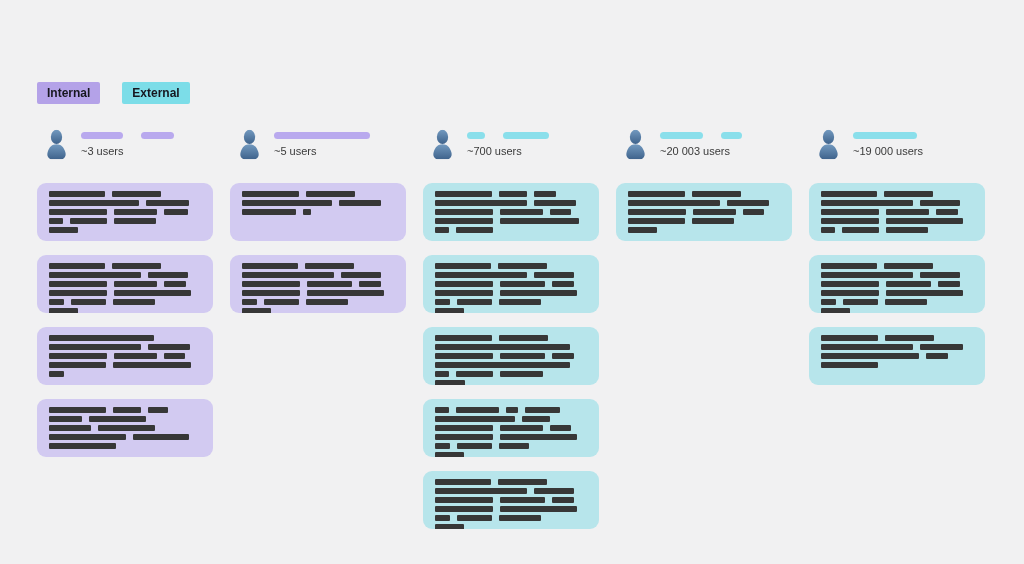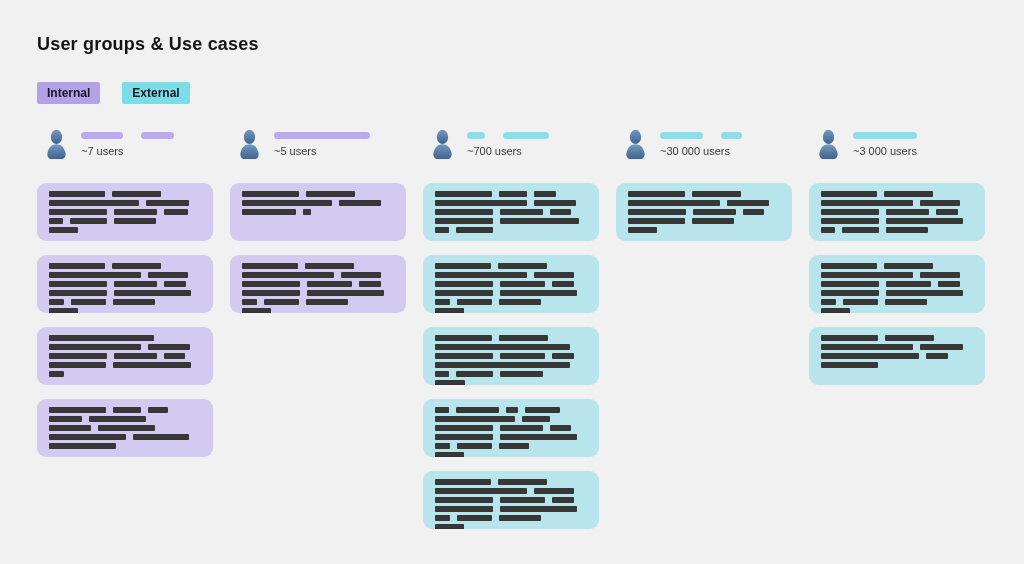--- a/index.html
+++ b/index.html
@@ -64,37 +64,36 @@
       <stop offset="1" stop-color="#3f638c"></stop>
     </linearGradient>
     <symbol id="person-icon" viewBox="0 0 24 31">
       <ellipse cx="12" cy="7.6" rx="5.9" ry="7.4" fill="url(#persongrad)"></ellipse>
       <path d="M12 15.3 C7.5 15.3 4.3 18.1 2.8 23.4 C1.9 26.5 2.6 28.6 4.6 30.2 C5.1 30.6 5.8 30.9 6.5 30.9 L17.5 30.9 C18.2 30.9 18.9 30.6 19.4 30.2 C21.4 28.6 22.1 26.5 21.2 23.4 C19.7 18.1 16.5 15.3 12 15.3 Z" fill="url(#persongrad)"></path>
     </symbol>
   </defs>
 </svg>
 
 <div class="canvas">
-  <h1 class="title">User groups &amp; Use cases</h1>
   <div class="legend">
     <span class="badge internal">Internal</span>
     <span class="badge external">External</span>
   </div>
   <div class="columns">
       <div class="column">
         <div class="col-header">
           <svg class="person" viewBox="0 0 24 31">
             <use href="#person-icon"></use>
           </svg>
           <div class="header-text">
             <div class="header-bars">
               <span class="hbar internal" style="width: 42px;"></span>
               <span class="hbar internal" style="width: 33px;"></span>
             </div>
-            <div class="users-label">~7 users</div>
+            <div class="users-label">~3 users</div>
           </div>
         </div>
         <div class="card internal">
           <div class="rline">
             <span class="bar" style="width: 56px;"></span>
             <span class="bar" style="width: 49px;"></span>
           </div>
           <div class="rline">
             <span class="bar" style="width: 90px;"></span>
             <span class="bar" style="width: 43px;"></span>
@@ -387,21 +386,21 @@
       <div class="column">
         <div class="col-header">
           <svg class="person" viewBox="0 0 24 31">
             <use href="#person-icon"></use>
           </svg>
           <div class="header-text">
             <div class="header-bars">
               <span class="hbar external" style="width: 43px;"></span>
               <span class="hbar external" style="width: 21px;"></span>
             </div>
-            <div class="users-label">~30 000 users</div>
+            <div class="users-label">~20 003 users</div>
           </div>
         </div>
         <div class="card external">
           <div class="rline">
             <span class="bar" style="width: 57px;"></span>
             <span class="bar" style="width: 49px;"></span>
           </div>
           <div class="rline">
             <span class="bar" style="width: 92px;"></span>
             <span class="bar" style="width: 42px;"></span>
@@ -422,21 +421,21 @@
       </div>
       <div class="column">
         <div class="col-header">
           <svg class="person" viewBox="0 0 24 31">
             <use href="#person-icon"></use>
           </svg>
           <div class="header-text">
             <div class="header-bars">
               <span class="hbar external" style="width: 64px;"></span>
             </div>
-            <div class="users-label">~3 000 users</div>
+            <div class="users-label">~19 000 users</div>
           </div>
         </div>
         <div class="card external">
           <div class="rline">
             <span class="bar" style="width: 56px;"></span>
             <span class="bar" style="width: 49px;"></span>
           </div>
           <div class="rline">
             <span class="bar" style="width: 92px;"></span>
             <span class="bar" style="width: 40px;"></span>

